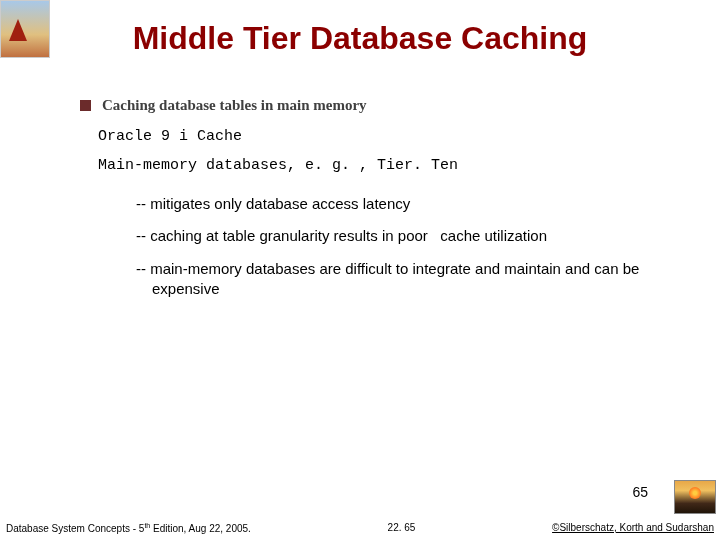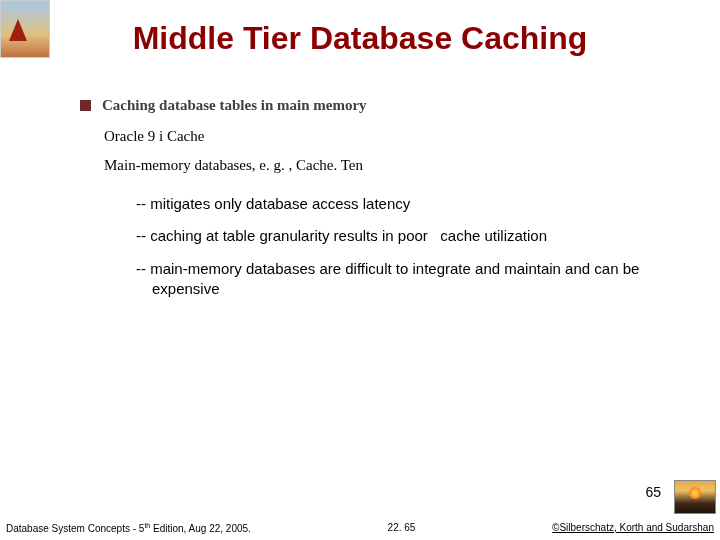--- a/index.html
+++ b/index.html
@@ -54,39 +54,39 @@
   }
   .lead .bullet {
     position: absolute;
     left: 0;
     top: 3px;
     width: 11px;
     height: 11px;
     background: #6b2b2b;
   }
   .sub1 {
-    font-family: Liberation Serif, serif;
+    font-family: Liberation Mono, monospace;
     font-size: 15px;
     color: #000;
-    margin-left: 24px;
+    margin-left: 18px;
     margin-bottom: 12px;
   }
   .sub2 {
     font-family: Arial, sans-serif;
     font-size: 15px;
     color: #000;
     margin-left: 56px;
     margin-bottom: 12px;
     text-indent: -16px;
     padding-left: 16px;
     line-height: 1.35;
   }
   .page-num {
     position: absolute;
-    right: 59px;
+    right: 72px;
     bottom: 40px;
     font-family: Arial, sans-serif;
     font-size: 14px;
     color: #000;
   }
   .logo-br {
     position: absolute;
     right: 4px;
     bottom: 26px;
     width: 42px;
@@ -125,21 +125,21 @@
 <div class="logo-tl"></div>
 
 <h1 class="title">Middle Tier Database Caching</h1>
 
 <div class="content">
   <div class="lead">
     <span class="bullet"></span>
     <span>Caching database tables in main memory</span>
   </div>
   <div class="sub1">Oracle 9 i Cache</div>
-  <div class="sub1">Main-memory databases, e. g. , Cache. Ten</div>
+  <div class="sub1">Main-memory databases, e. g. , Tier. Ten</div>
   <div style="height:8px"></div>
   <div class="sub2">-- mitigates only database access latency</div>
   <div class="sub2">-- caching at table granularity results in poor&nbsp;&nbsp;&nbsp;cache utilization</div>
   <div class="sub2">-- main-memory databases are difficult to integrate and maintain and can be expensive</div>
 </div>
 
 <div class="page-num">65</div>
 <div class="logo-br"></div>
 
 <div class="footer">

